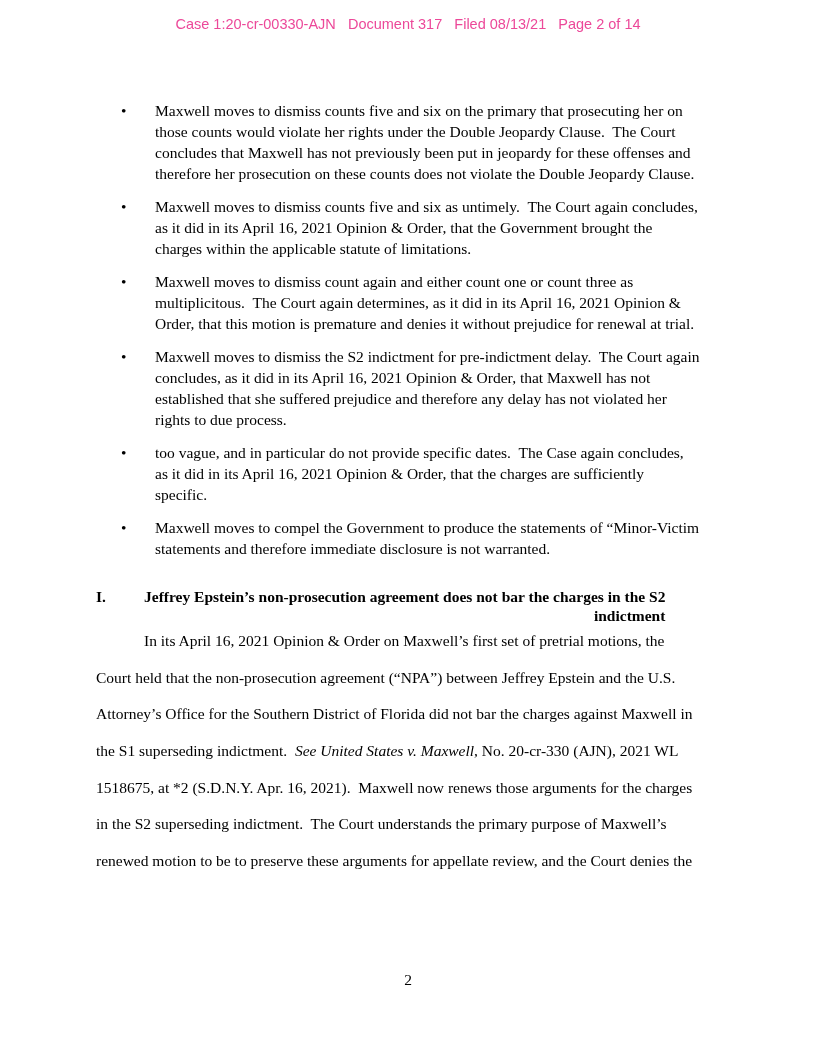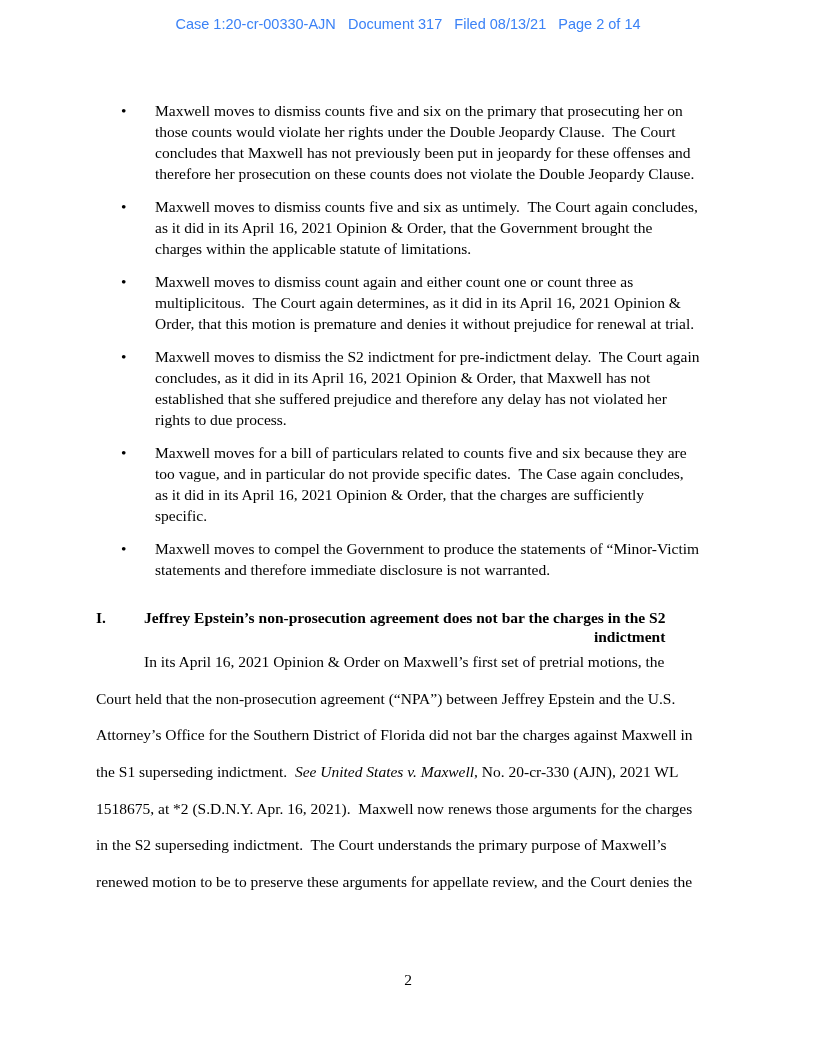--- a/index.html
+++ b/index.html
@@ -78,21 +78,21 @@
     width: 100%;
     text-align: center;
     font-size: 15.5px;
   }
 </style>
 </head>
 <body>
 
 <div class="page">
 
-  <div class="stamp" style="color: #3b82f6;">Case 1:20-cr-00330-AJN   Document 317   Filed 08/13/21   Page 2 of 14</div>
+  <div class="stamp" style="color: #ec4899;">Case 1:20-cr-00330-AJN   Document 317   Filed 08/13/21   Page 2 of 14</div>
 
   <div class="content">
 
     <div class="bullets">
         <div class="bullet-item">
           <span class="bullet-marker">•</span>
           <div class="bullet-body">
             <div class="tline">Maxwell moves to dismiss counts five and six on the primary that prosecuting her on</div>
             <div class="tline">those counts would violate her rights under the Double Jeopardy Clause.  The Court</div>
             <div class="tline">concludes that Maxwell has not previously been put in jeopardy for these offenses and</div>
@@ -120,21 +120,20 @@
           <div class="bullet-body">
             <div class="tline">Maxwell moves to dismiss the S2 indictment for pre-indictment delay.  The Court again</div>
             <div class="tline">concludes, as it did in its April 16, 2021 Opinion &amp; Order, that Maxwell has not</div>
             <div class="tline">established that she suffered prejudice and therefore any delay has not violated her</div>
             <div class="tline">rights to due process.</div>
           </div>
         </div>
         <div class="bullet-item">
           <span class="bullet-marker">•</span>
           <div class="bullet-body">
-            <div class="tline">Maxwell moves for a bill of particulars related to counts five and six because they are</div>
             <div class="tline">too vague, and in particular do not provide specific dates.  The Case again concludes,</div>
             <div class="tline">as it did in its April 16, 2021 Opinion &amp; Order, that the charges are sufficiently</div>
             <div class="tline">specific.</div>
           </div>
         </div>
         <div class="bullet-item">
           <span class="bullet-marker">•</span>
           <div class="bullet-body">
             <div class="tline">Maxwell moves to compel the Government to produce the statements of “Minor-Victim</div>
             <div class="tline">statements and therefore immediate disclosure is not warranted.</div>

